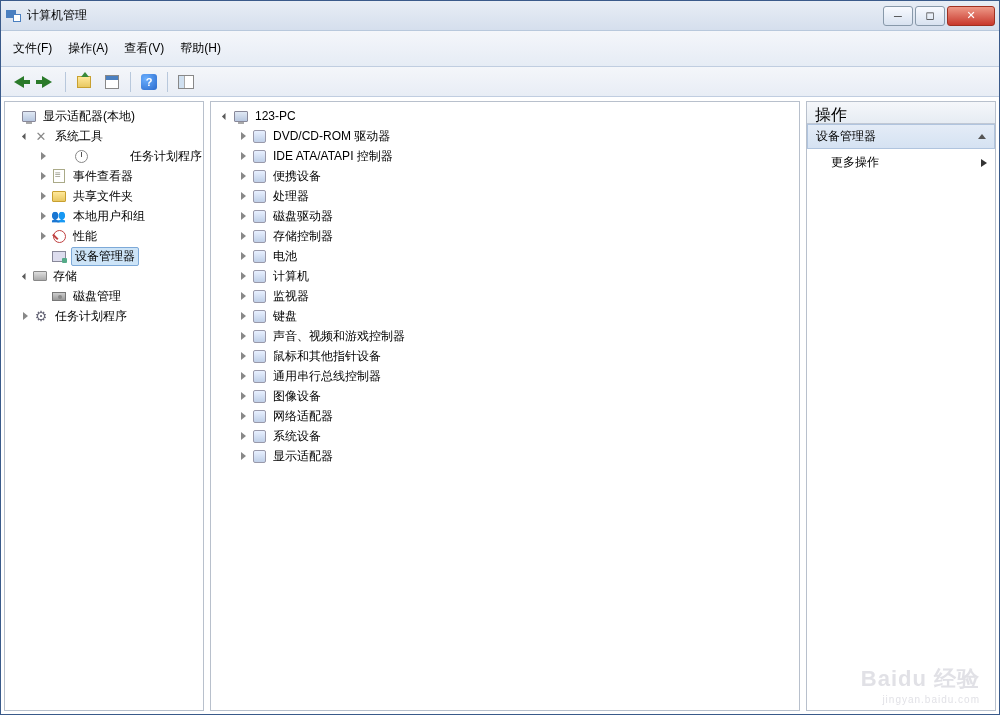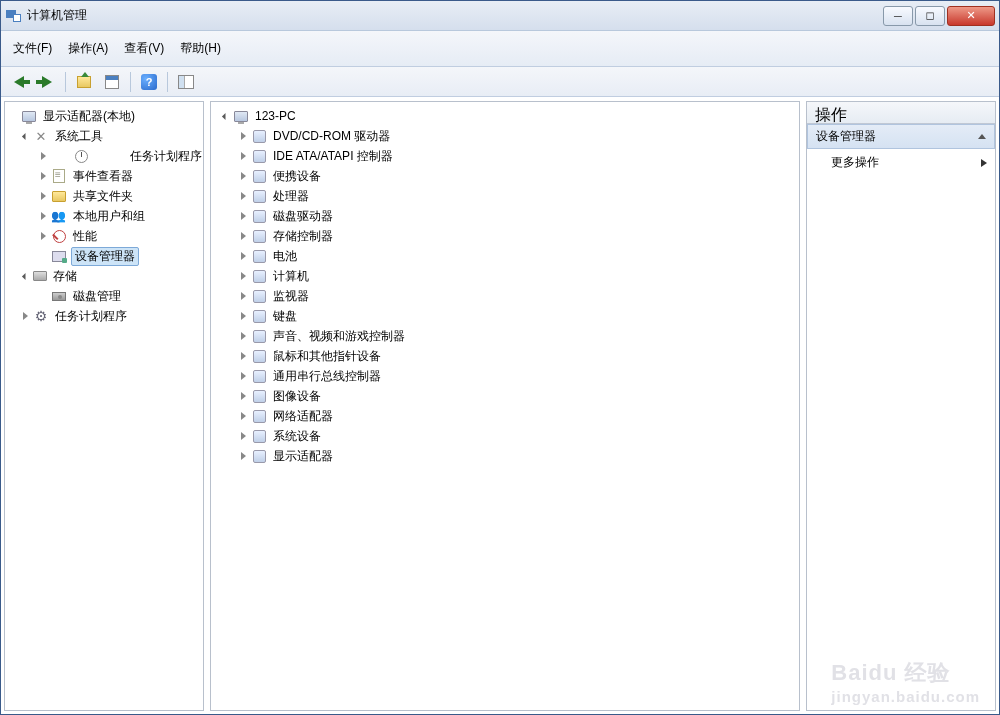--- a/index.html
+++ b/index.html
@@ -72,21 +72,21 @@
     .ic-gear::before { content: "⚙"; color: #667; font-size: 14px; }
     .ic-generic { width: 13px; height: 13px; background: linear-gradient(#e8f0ff, #c0d0e8); border: 1px solid #99a; border-radius: 2px; }
     
     .actions-header { height: 22px; background: linear-gradient(#f5f7fa, #e6ecf3); border-bottom: 1px solid #c0c8d4; padding: 3px 8px; font-size: 16px; }
     .action-section { background: linear-gradient(#e4ecf7, #d5e2f2); border: 1px solid #b0c4de; margin: 0; padding: 3px 8px; font-size: 12px; display: flex; align-items: center; justify-content: space-between; }
     .action-item { padding: 5px 8px 5px 24px; font-size: 12px; display: flex; align-items: center; justify-content: space-between; cursor: default; }
     .collapse-arrow { width: 0; height: 0; border-bottom: 5px solid #555; border-left: 4px solid transparent; border-right: 4px solid transparent; }
     .play-arrow { width: 0; height: 0; border-left: 6px solid #333; border-top: 4px solid transparent; border-bottom: 4px solid transparent; }
     
     .watermark { position: absolute; bottom: 10px; right: 20px; color: rgba(200,200,210,.55); font-size: 22px; font-weight: bold; pointer-events: none; letter-spacing: 1px; }
-    .watermark small { display: block; font-size: 15px; font-weight: bold; text-align: left; }
+    .watermark small { display: block; font-size: 10px; font-weight: normal; text-align: right; }
   </style>
 </head>
 <body>
 
 <div class="window">
 
   <div class="titlebar">
     <span class="titlebar-icon"></span>
     <span class="titlebar-text">计算机管理</span>
     <div class="winbtns">

